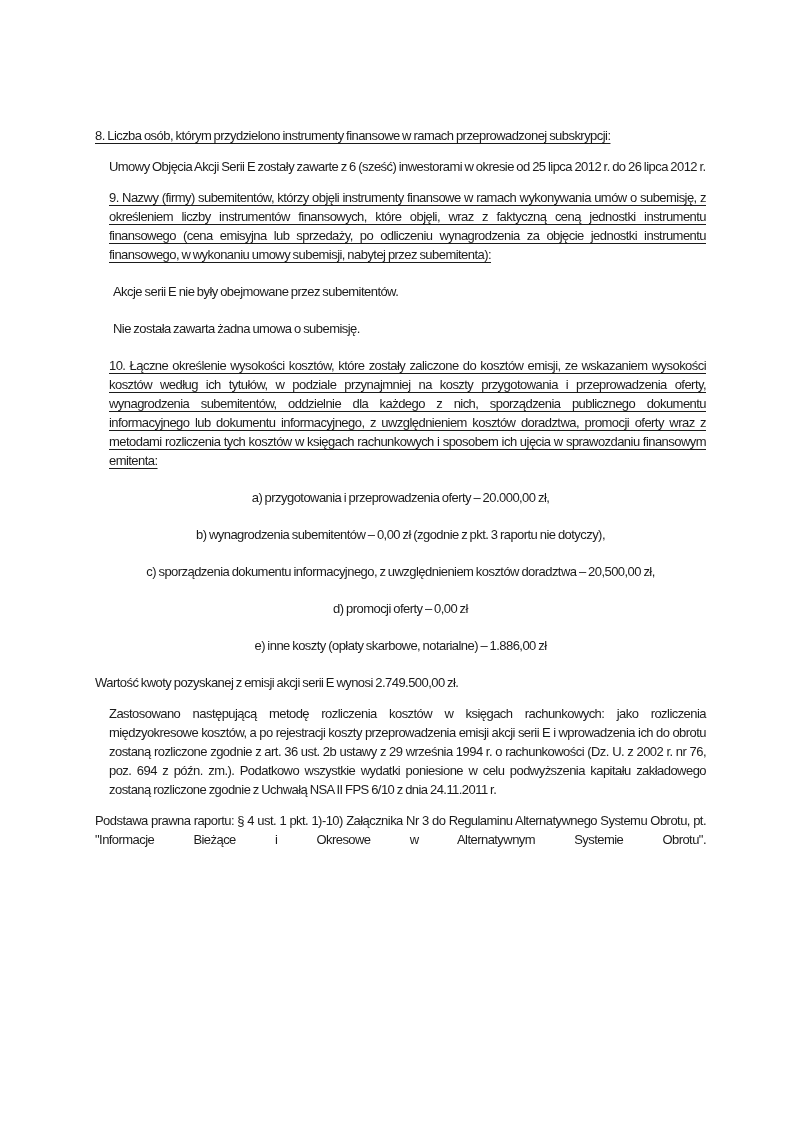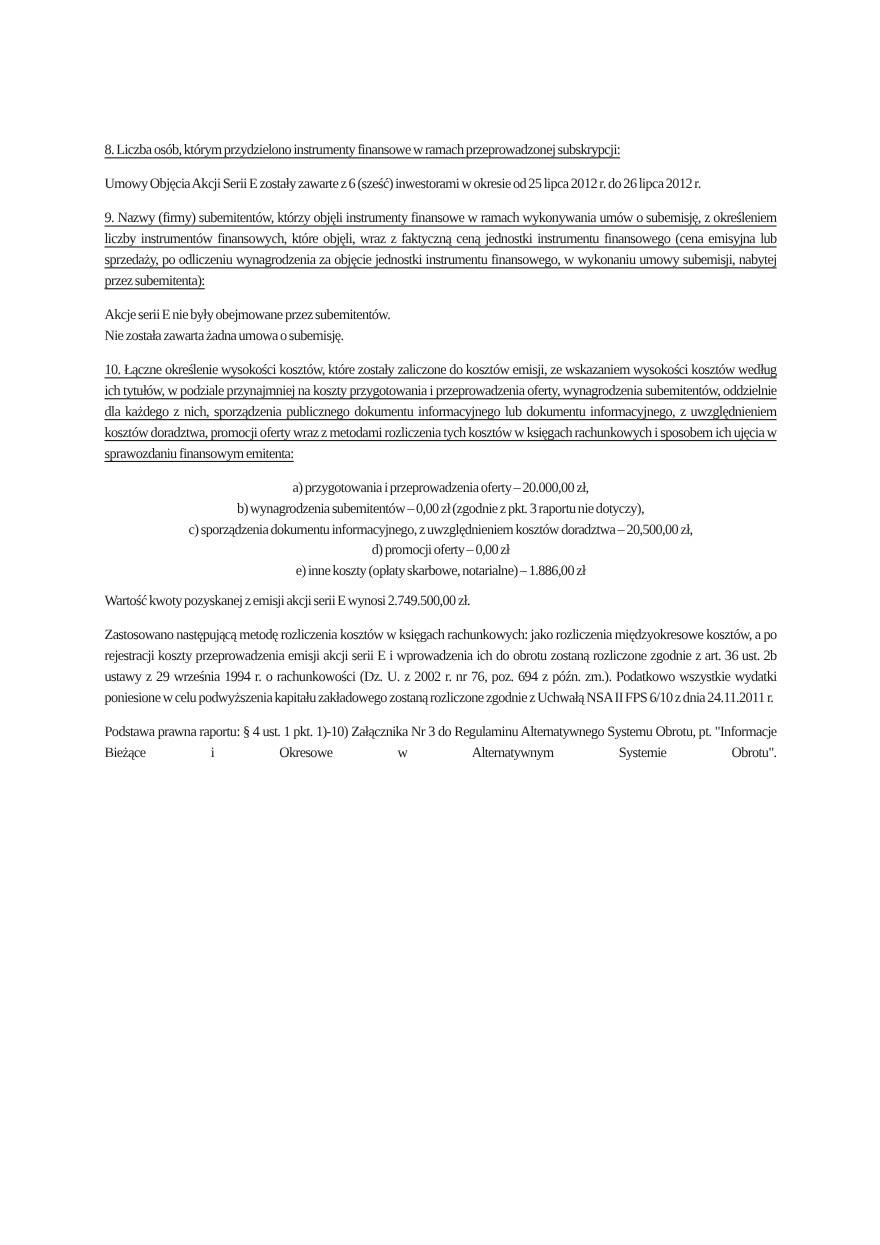--- a/index.html
+++ b/index.html
@@ -11,48 +11,49 @@
     width: 800px;
     height: 1132px;
     overflow: hidden;
   }
   .page {
     box-sizing: border-box;
     width: 800px;
     height: 1132px;
     background: #ffffff;
     padding: 126px 94px 11px 95px;
-    font-family: Liberation Serif, serif;
+    font-family: Liberation Sans, sans-serif;
     font-size: 13px;
     line-height: 19px;
     letter-spacing: -0.55px;
     word-spacing: -0.6px;
     color: #1b1b1b;
   }
   .para {
     margin: 0 0 12px 0;
     text-align: left;
   }
   .just {
     text-align: justify;
+    margin-left: 14px;
   }
   .just-all {
     text-align: justify;
     text-align-last: justify;
   }
   .heading {
     text-decoration: underline;
     text-decoration-thickness: 1px;
     text-underline-offset: 3px;
   }
   .section-gap {
     margin-top: 12px;
   }
   .line {
-    margin: 0;
+    margin: 18px;
   }
   .cost-list {
     margin: 0 0 8px 0;
     text-align: center;
   }
 </style>
 </head>
 <body>
 
 <div class="page">

